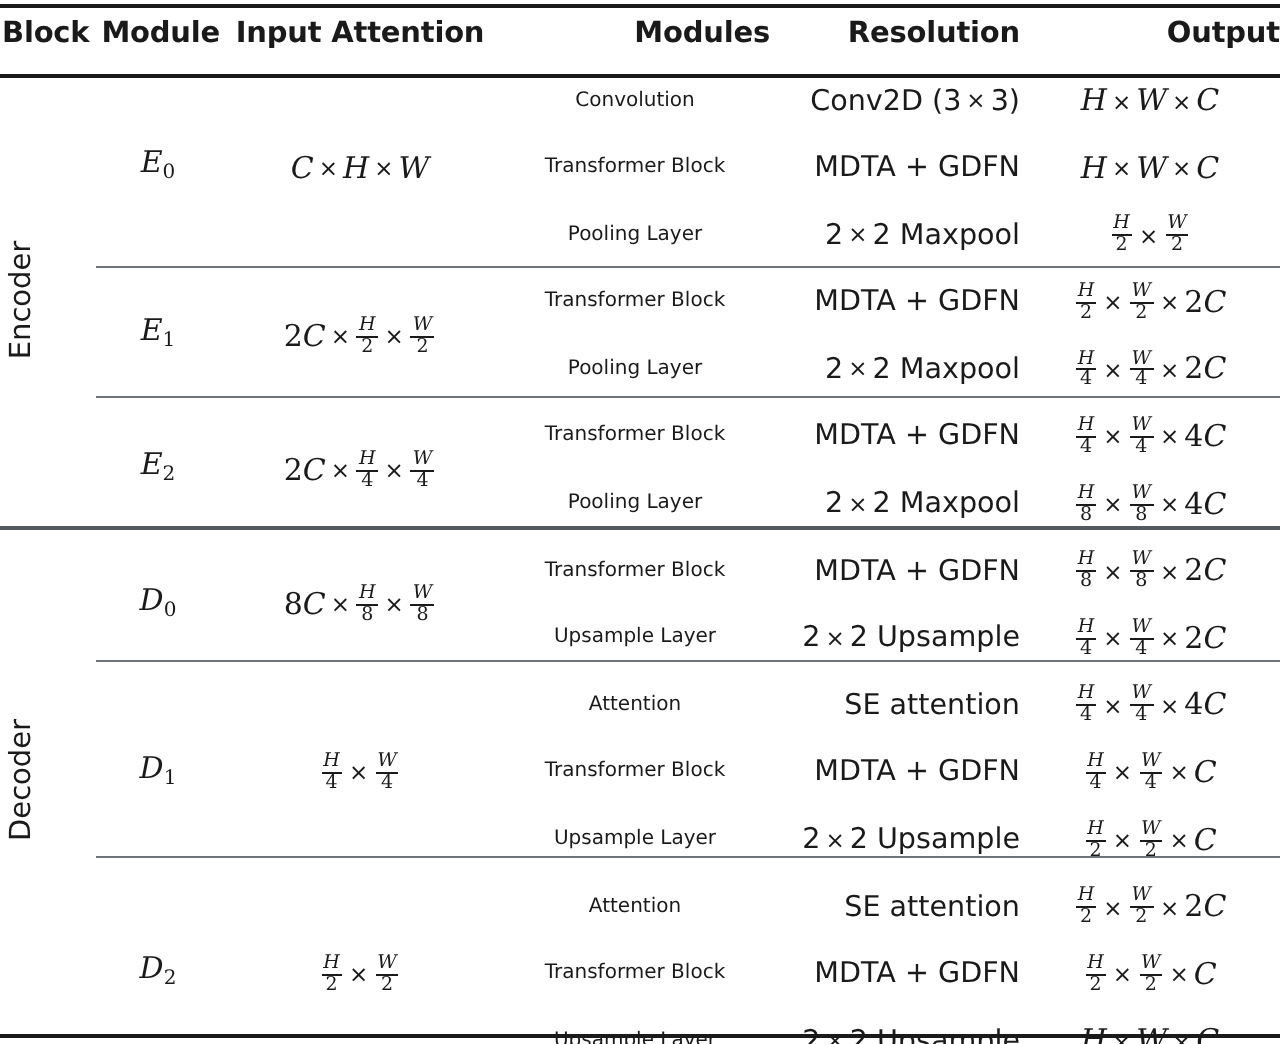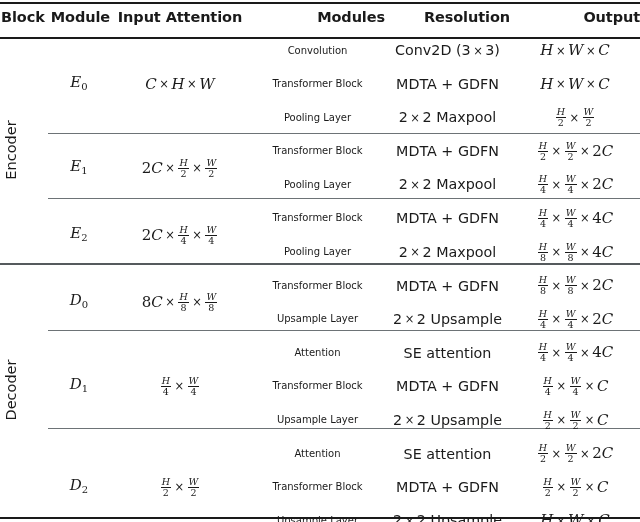--- a/index.html
+++ b/index.html
@@ -101,21 +101,21 @@
     line-height: 32.6px;
   }
 
   .txt { font-family: "DejaVu Sans", sans-serif; font-size: 10px; }
   .mth {
     font-family: "DejaVu Serif", serif;
     font-style: italic;
     font-size: 15px;
   }
   .mth .up { font-style: normal; }
-  .opn { font-family: "DejaVu Sans", sans-serif; font-size: 14.3px; }
+  .opn { font-family: "DejaVu Sans", sans-serif; font-size: 14.3px; text-align: right; }
 
   
   .times {
     font-style: normal;
     font-family: "DejaVu Sans", sans-serif;
     font-size: 11.5px;
     padding: 0 2.5px;
     position: relative;
     top: -0.5px;
   }

